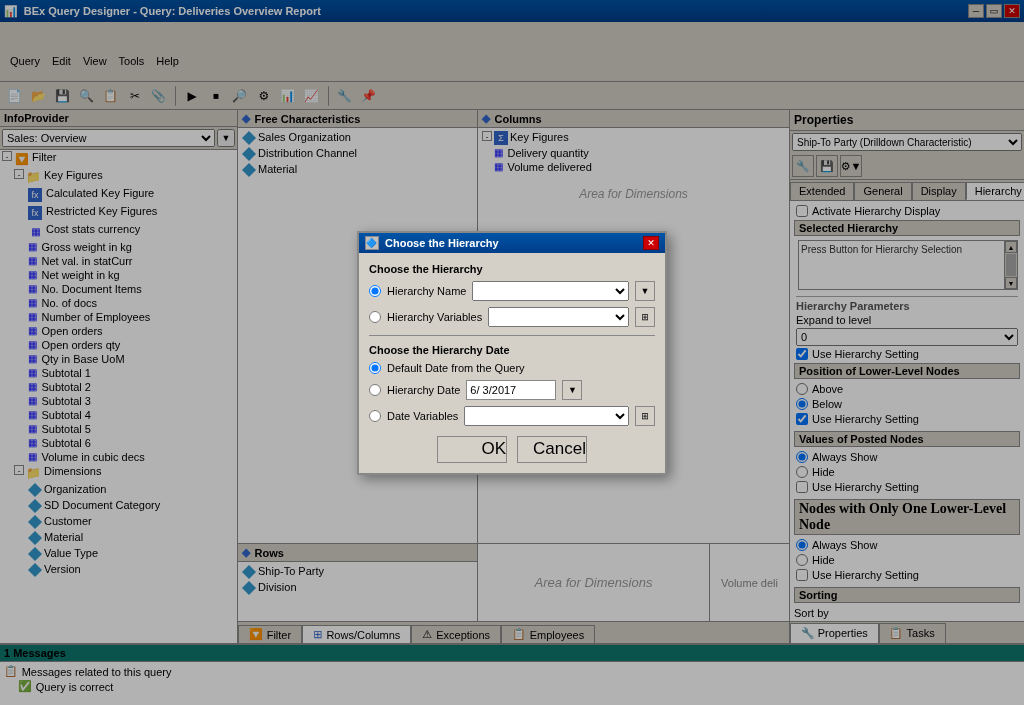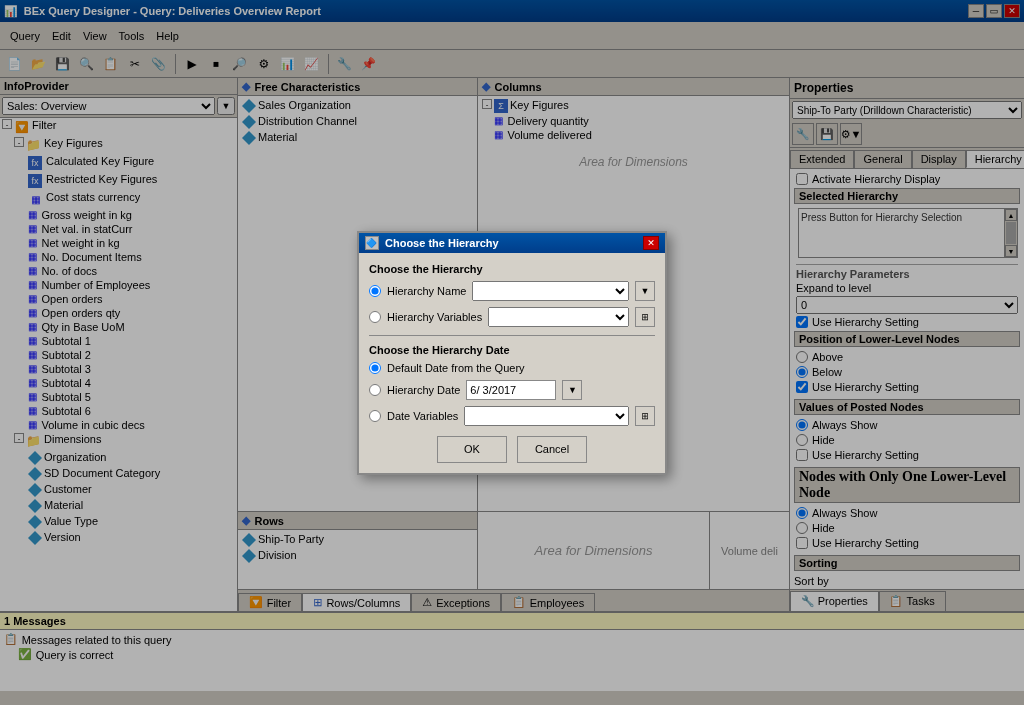--- a/index.html
+++ b/index.html
@@ -5,21 +5,21 @@
     * { box-sizing: border-box; margin: 0; padding: 0; }
     body { font-family: 'Segoe UI', Tahoma, Arial, sans-serif; font-size: 11px; background: #d4d0c8; color: #000; width: 1024px; height: 705px; overflow: hidden; }
 
     
     .title-bar { background: linear-gradient(to bottom, #0054a6, #003d8a); color: white; height: 22px; display: flex; align-items: center; justify-content: space-between; padding: 0 4px; }
     .title-bar-text { font-size: 11px; font-weight: bold; }
     .title-bar-buttons { display: flex; gap: 2px; }
     .title-btn { width: 16px; height: 14px; background: #d4d0c8; border: 1px solid #888; font-size: 9px; display: flex; align-items: center; justify-content: center; cursor: pointer; color: #000; }
 
     
-    .menu-bar { background: #d4d0c8; height: 28px; display: flex; align-items: center; padding: 0 4px; border-bottom: 1px solid #888; }
+    .menu-bar { background: #d4d0c8; height: 28px; display: flex; padding: 0 4px; border-bottom: 1px solid #888; margin-top: 32px; }
     .menu-item { padding: 1px 6px; font-size: 11px; cursor: pointer; }
 
     
     .toolbar { background: #d4d0c8; height: 28px; display: flex; align-items: center; padding: 0 4px; border-bottom: 1px solid #888; gap: 2px; }
     .toolbar-btn { width: 22px; height: 22px; background: #d4d0c8; border: 1px solid transparent; display: flex; align-items: center; justify-content: center; cursor: pointer; font-size: 12px; }
     .toolbar-sep { width: 1px; height: 20px; background: #888; margin: 0 3px; }
 
     
     .main-area { display: flex; height: calc(705px - 22px - 20px - 28px - 22px - 80px); }
 
@@ -61,38 +61,38 @@
     .prop-section-title { font-weight: bold; font-size: 11px; background: #d4d0c8; padding: 1px 4px; border: 1px solid #888; margin-bottom: 4px; }
     .prop-row { display: flex; align-items: center; gap: 4px; margin-bottom: 3px; padding-left: 2px; }
     .prop-checkbox { width: 12px; height: 12px; }
     .prop-radio { width: 12px; height: 12px; }
     .prop-label { font-size: 11px; }
     .selected-hierarchy-box { border: 1px solid #888; height: 50px; background: #fff; margin: 2px; padding: 2px; font-size: 11px; position: relative; overflow: hidden; }
     .hierarchy-params-title { font-size: 11px; font-weight: bold; color: #555; margin: 4px 2px 2px 2px; border-top: 1px solid #aaa; padding-top: 3px; }
 
     
     .messages-panel { height: 80px; background: #d4d0c8; border-top: 2px solid #888; display: flex; flex-direction: column; }
-    .messages-header { background: #fef9c3; padding: 2px 4px; font-weight: bold; font-size: 11px; border-bottom: 1px solid #888; }
+    .messages-header { background: #0f766e; padding: 2px 4px; font-weight: bold; font-size: 11px; border-bottom: 1px solid #888; }
     .messages-content { flex: 1; background: #fff; overflow-y: auto; padding: 2px; }
     .msg-row { display: flex; align-items: center; gap: 4px; padding: 1px 2px; font-size: 11px; }
 
     
     .modal-overlay { position: fixed; top: 0; left: 0; width: 1024px; height: 705px; background: rgba(0,0,0,0.3); display: flex; align-items: center; justify-content: center; z-index: 100; }
     .modal { background: #d4d0c8; border: 2px solid #888; width: 310px; box-shadow: 4px 4px 12px rgba(0,0,0,0.4); }
     .modal-title-bar { background: linear-gradient(to bottom, #0054a6, #003d8a); color: white; padding: 3px 6px; display: flex; align-items: center; justify-content: space-between; }
     .modal-title-icon { width: 14px; height: 14px; background: #c0c0c0; border: 1px solid #888; display: inline-flex; align-items: center; justify-content: center; font-size: 9px; }
     .modal-close-btn { width: 16px; height: 14px; background: #c00; color: white; border: 1px solid #800; font-size: 9px; display: flex; align-items: center; justify-content: center; cursor: pointer; }
     .modal-body { padding: 10px; }
     .modal-section-title { font-weight: bold; font-size: 11px; margin-bottom: 6px; }
     .modal-row { display: flex; align-items: center; gap: 6px; margin-bottom: 6px; }
     .modal-radio { width: 12px; height: 12px; }
     .modal-label { font-size: 11px; white-space: nowrap; }
     .modal-select { flex: 1; font-size: 11px; height: 20px; }
     .modal-btn-row { display: flex; justify-content: center; gap: 10px; margin-top: 10px; }
-    .modal-btn { width: 70px; height: 27px; background: #d4d0c8; border: 1px solid #888; font-size: 11px; cursor: pointer; }
+    .modal-btn { width: 70px; height: 27px; background: #d4d0c8; border: 1px solid #888; font-size: 17px; cursor: pointer; text-align: right; }
     .modal-separator { border: none; border-top: 1px solid #888; margin: 8px 0; }
     .modal-date-input { width: 90px; font-size: 11px; height: 20px; border: 1px solid #888; padding: 1px 3px; }
 
     .dim-icon { display: inline-block; width: 14px; height: 14px; background: #3399cc; clip-path: polygon(50% 0%, 100% 50%, 50% 100%, 0% 50%); margin-right: 2px; vertical-align: middle; }
     .kf-icon { display: inline-block; width: 14px; height: 14px; background: #3366cc; margin-right: 2px; vertical-align: middle; font-size: 9px; text-align: center; line-height: 14px; color: white; }
   </style>
 </head>
 <body>
 
 <div class="title-bar">

